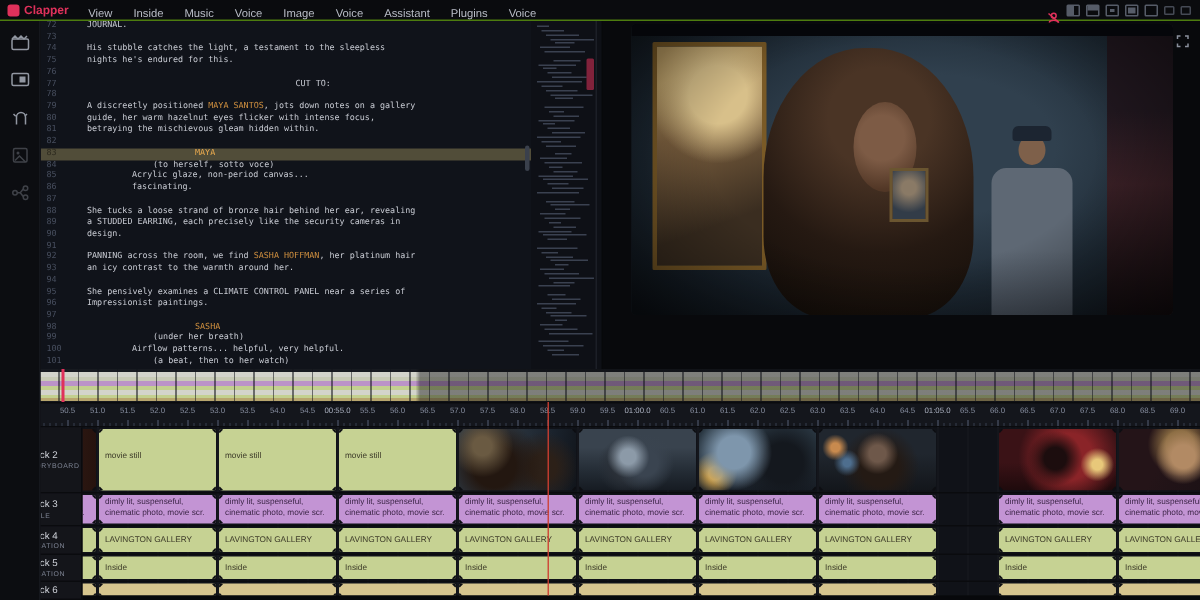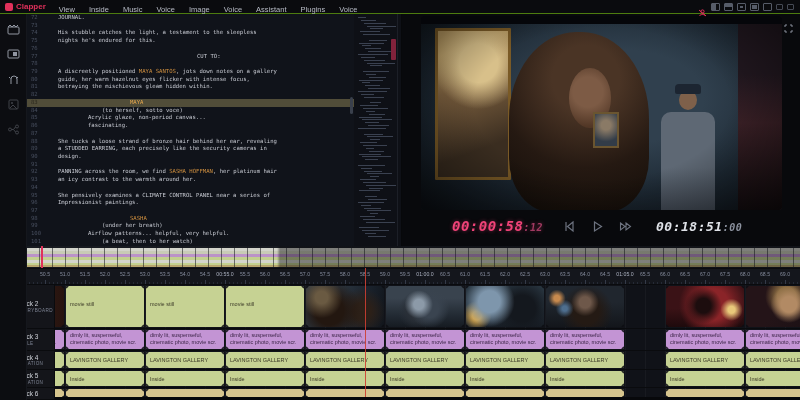--- a/index.html
+++ b/index.html
@@ -374,35 +374,20 @@
       <div class="guard-cap"></div>
       <div class="right-column"></div>
       <div class="vignette"></div>
       <div id="vf-topbar"></div>
     </div>
     <div id="fullscreen-btn">
       <svg viewBox="0 0 9 9">
           <path d="M1 3V1h2M6 1h2v2M8 6v2H6M3 8H1V6" fill="none" stroke="#8a909c" stroke-width="1"></path>
         </svg>
     </div>
-    <div id="transport-bar">
-      <div id="tc-current" class="tc"><span>00:00:58</span><span class="frames">:12</span></div>
-      <div id="transport-buttons">
-          <button class="tr-btn"><svg viewBox="0 0 15 15">
-              <path d="M4 3v9M11 3L5.5 7.5 11 12z" fill="none" stroke="#6d7380" stroke-width="1.2"></path>
-            </svg></button>
-          <button class="tr-btn"><svg viewBox="0 0 15 15">
-              <path d="M4.5 3l7 4.5-7 4.5z" fill="none" stroke="#6d7380" stroke-width="1.2"></path>
-            </svg></button>
-          <button class="tr-btn"><svg viewBox="0 0 15 15">
-              <path d="M2.5 4l4.5 3.5L2.5 11zM8 4l4.5 3.5L8 11z" fill="none" stroke="#6d7380" stroke-width="1.1"></path>
-            </svg></button>
-        </div>
-      <div id="tc-total" class="tc"><span>00:18:51</span><span class="frames">:00</span></div>
-    </div>
   </div>
 
   <div id="overview">
     <div id="ov-playhead"></div>
   </div>
   <div id="ruler">
       <div class="ruler-label" style="left: 45px;">50.5</div>
       <div class="ruler-label" style="left: 65px;">51.0</div>
       <div class="ruler-label" style="left: 85px;">51.5</div>
       <div class="ruler-label" style="left: 105px;">52.0</div>

